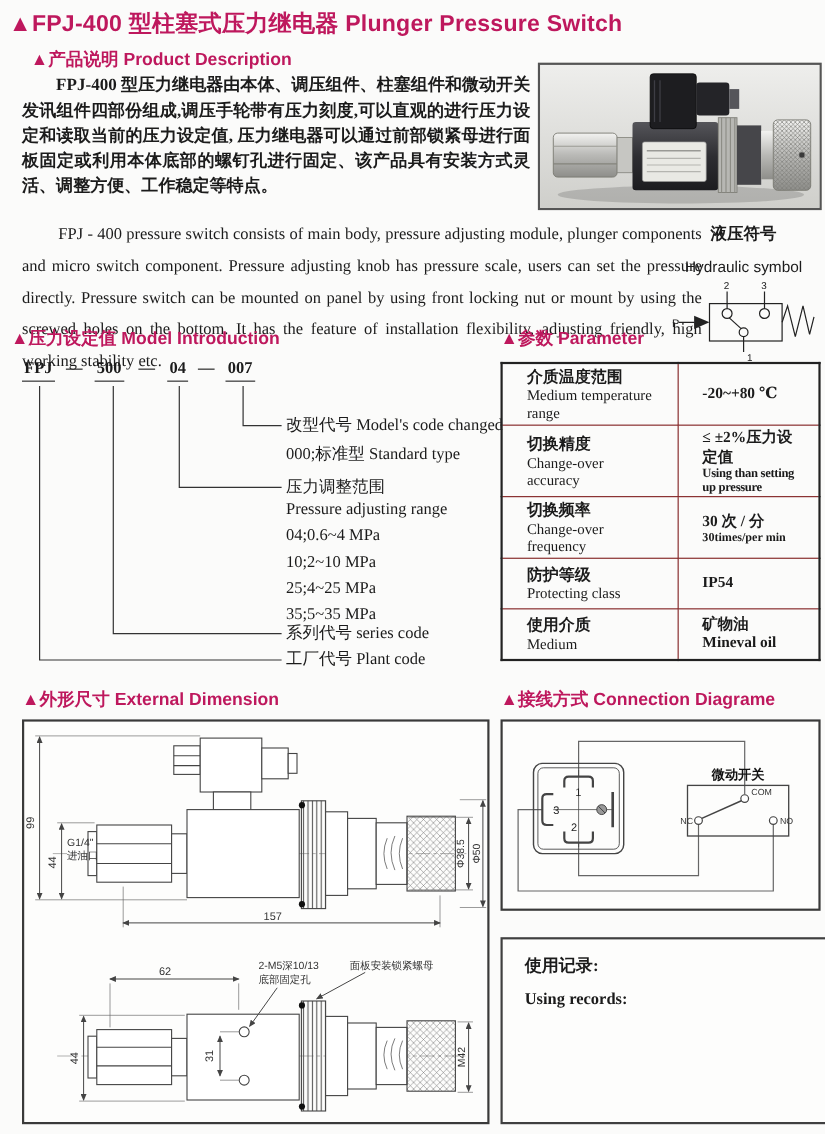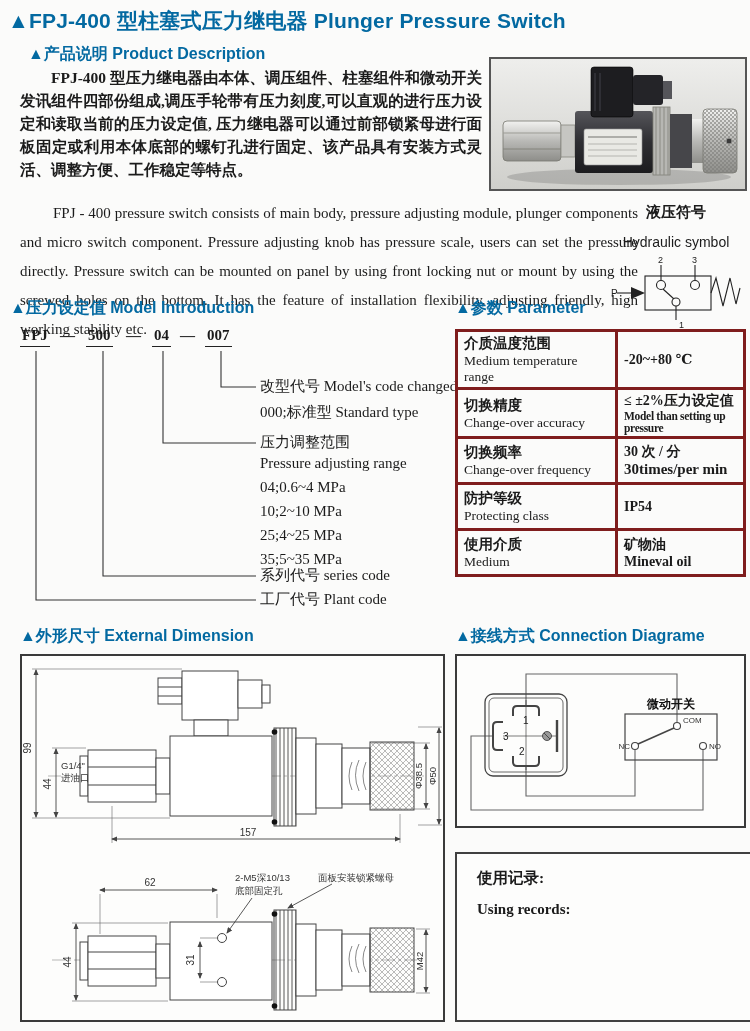--- a/index.html
+++ b/index.html
@@ -1,33 +1,33 @@
 <!DOCTYPE html>
 <html><head>
 <meta charset="utf-8">
 <style>
   *{margin:0;padding:0;box-sizing:border-box}
   html,body{width:750px;height:1031px}
   body{position:relative;background:#fbfbfa;color:#1b1b1b;font-family:"Liberation Serif","DejaVu Serif",serif;overflow:hidden}
   .abs{position:absolute}
-  .hd{font-family:"Liberation Sans","DejaVu Sans",sans-serif;font-weight:bold;color:#0369a1}
+  .hd{font-family:"Liberation Sans","DejaVu Sans",sans-serif;font-weight:bold;color:#be185d}
   .title{font-size:21px;letter-spacing:.2px}
   .sec{font-size:16px}
   .cnpara{width:462px;font-size:15.5px;font-weight:600;line-height:23px;text-align:justify;text-indent:2em}
   .enpara{width:618px;font-size:15px;line-height:29px;text-align:justify;text-indent:2.2em}
   .photo{width:258px;height:134px;border:2px solid #555;background:#e7e7e4}
   .hyd{width:140px;text-align:center}
   .hyd .t1{font-size:15px;font-weight:700}
   .hyd .t2{font-family:"Liberation Sans",sans-serif;font-size:14px;margin-top:12px}
   .model{width:445px;height:292px}
   .seg{position:absolute;top:2px;font-family:Liberation Serif, serif;font-weight:bold;font-size:15px}
   .seg.u{border-bottom:1.5px solid #222;padding:0 2px 2px}
   .callout{position:absolute;left:250px;font-size:15px;white-space:nowrap}
   table.param{border-collapse:collapse;width:291px;table-layout:fixed}
-  table.param td{border:3px solid #7f1d1d;padding:2px 6px;vertical-align:middle;height:46px}
+  table.param td{border:1px solid #7f1d1d;padding:2px 22px;vertical-align:middle;height:46px}
   table.param{border:2px solid #222}
   .pl .cn{font-size:14.5px;font-weight:700}
   .pl .en{font-size:13.5px}
   .pv{font-size:14px;font-weight:600}
   .pv .l2{font-size:11.5px;letter-spacing:-.3px}
   .bigbox{width:425px;height:368px;border:2px solid #3a3a3a;background:#fdfdfc}
   .connbox{width:291px;height:174px;border:2px solid #3a3a3a;background:#fdfdfc}
   .recbox{width:321px;height:170px;border:2px solid #404040;background:#fdfdfc}
   .rec1{font-size:15.5px;font-weight:700}
   .rec2{font-size:15px;font-weight:600}
@@ -164,31 +164,31 @@
           <div class="l2"></div>
         </td>
   </tr>
   <tr>
     <td class="pl">
           <div class="cn">切换精度</div>
           <div class="en">Change-over accuracy</div>
         </td>
     <td class="pv">
           <div>≤ ±2%压力设定值</div>
-          <div class="l2">Model than setting up pressure</div>
+          <div class="l2">Using than setting up pressure</div>
         </td>
   </tr>
   <tr>
     <td class="pl">
           <div class="cn">切换频率</div>
           <div class="en">Change-over frequency</div>
         </td>
     <td class="pv">
           <div>30 次 / 分</div>
-          <div style="font-size:15px">30times/per min</div>
+          <div style="font-size:11px">30times/per min</div>
         </td>
   </tr>
   <tr>
     <td class="pl">
           <div class="cn">防护等级</div>
           <div class="en">Protecting class</div>
         </td>
     <td class="pv">
           <div>IP54</div>
           <div class="l2"></div>

